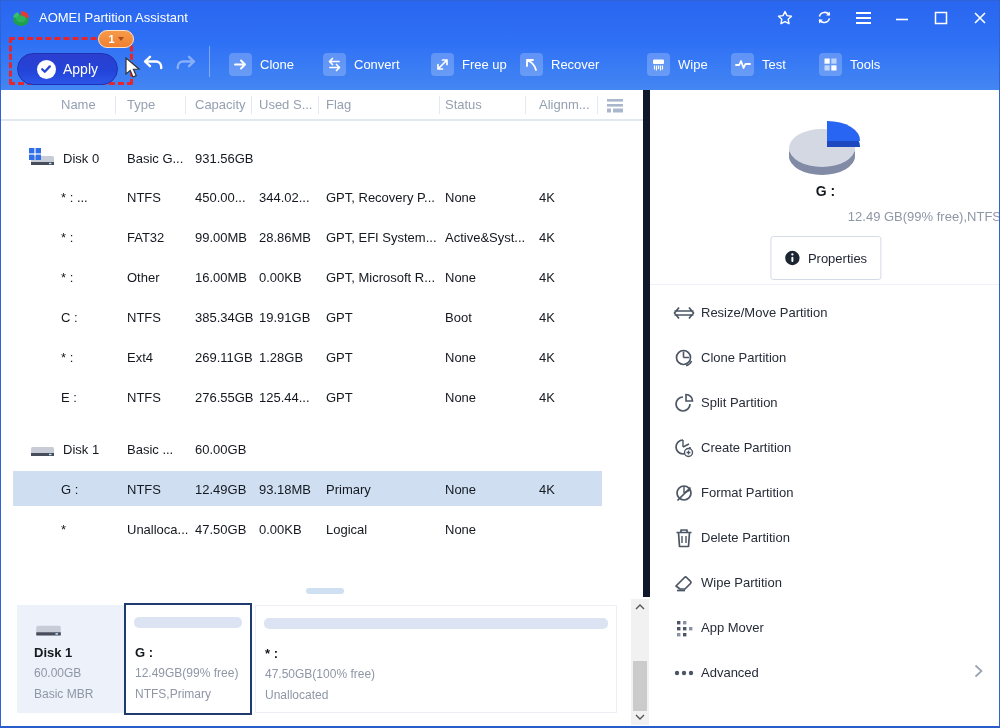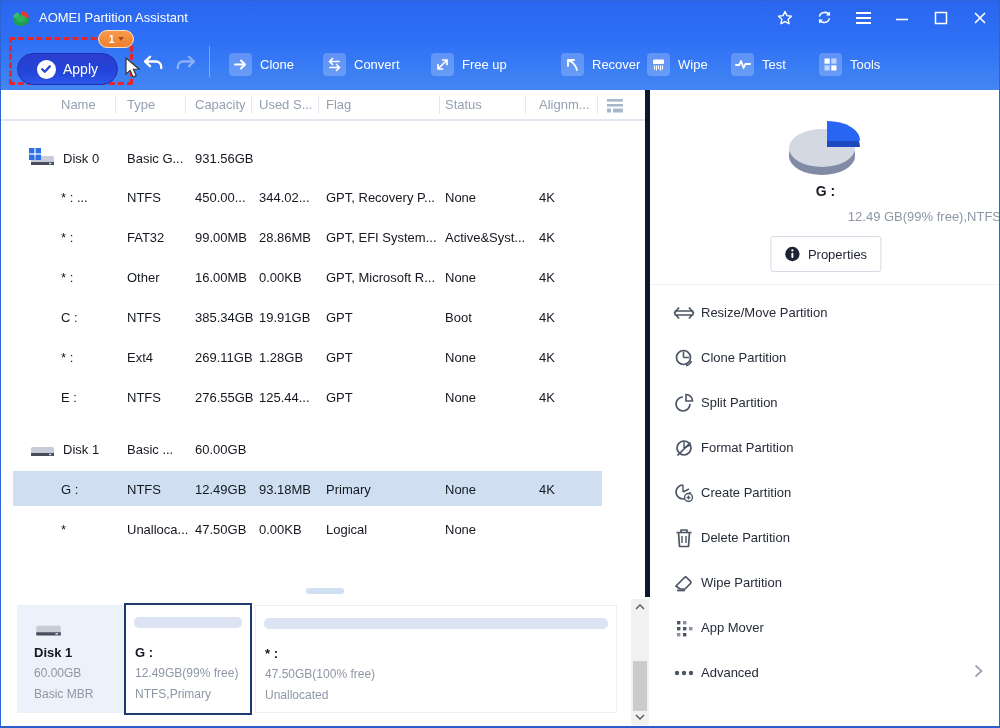--- a/index.html
+++ b/index.html
@@ -38,21 +38,21 @@
   .ur-btn { width:23px; height:23px; display:flex; align-items:center; justify-content:center; }
   .toolbar-sep { position:absolute; left:208px; top:45px; width:1px; height:31px; background:rgba(255,255,255,.35); }
 
   .tool-btn { position:absolute; top:50px; height:26px; display:flex; align-items:center; gap:8px;
             color:#fff; font-size:13px; cursor:default; }
   .tool-ic { width:23px; height:23px; background:rgba(255,255,255,.22); border-radius:4px;
             display:flex; align-items:center; justify-content:center; }
 
   
   .left-pane { position:absolute; left:0; top:89px; width:649px; height:637px; background:#fff;
-            border-right:5px solid #0f172a; }
+            border-right:7px solid #0f172a; }
   .thead { position:absolute; left:0; top:0; width:100%; height:31px; border-bottom:2px solid #e2e8f1; }
   .th { position:absolute; top:7px; font-size:13px; color:#95a0b1; }
   .th-sep { position:absolute; top:6px; width:1px; height:18px; background:#e4e9f1; }
   .view-icon { position:absolute; left:603px; top:7px; }
 
   .tbody { position:absolute; left:0; top:32px; width:100%; height:466px; }
   .trow { position:absolute; left:12px; width:589px; height:35px; }
   .trow.sel { background:#cfdff1; }
   .tc { position:absolute; top:50%; transform:translateY(-50%); font-size:13px; color:#14181f; white-space:nowrap; }
   .c-name { left:48px; } .c-type { left:114px; } .c-cap { left:182px; } .c-used { left:246px; }
@@ -78,21 +78,21 @@
   .vscroll { position:absolute; left:630px; top:2px; width:18px; height:126px; background:#f1f1f1; }
   .vs-arrow { position:absolute; left:0; width:18px; height:16px; display:flex; align-items:center; justify-content:center; }
   .vs-up { top:0; } .vs-down { bottom:0; }
   .vs-thumb { position:absolute; left:2px; top:62px; width:14px; height:50px; background:#cbcbcb; }
 
   
   .right-pane { position:absolute; left:649px; top:89px; width:351px; height:637px; background:#fff; }
   .pie-wrap { position:absolute; left:0; top:24px; width:100%; display:flex; justify-content:center; }
   .vol-name { position:absolute; left:0; top:93px; width:100%; text-align:center; font-size:14px; font-weight:bold; color:#14181f; }
   .vol-info { position:absolute; left:0; top:119px; width:100%; text-align:right; font-size:13px; color:#8e97a6; }
-  .props-btn { position:absolute; left:50%; transform:translateX(-50%); top:146px; height:36px; padding:15px 13px;
+  .props-btn { position:absolute; left:50%; transform:translateX(-50%); top:146px; height:44px; padding:15px 13px;
             background:#fff; border:1px solid #d4dbe6; border-radius:3px; display:flex; align-items:center; gap:8px;
             font-size:13px; color:#1d2330; }
   .rp-divider { position:absolute; left:0; top:194px; width:100%; height:1px; background:#eef2f8; }
 
   .action-list { position:absolute; left:0; top:200px; width:100%; }
   .action-item { position:relative; height:45px; display:flex; align-items:center; cursor:default; }
   .action-ic { position:absolute; left:23px; width:22px; height:22px; display:flex; align-items:center; justify-content:center; }
   .action-label { position:absolute; left:51px; font-size:13px; color:#262c38; }
   .action-chevron { position:absolute; right:18px; }
 </style>
@@ -194,21 +194,21 @@
         <span>Convert</span>
     </div>
     <div class="tool-btn" style="left:430px">
       <span class="tool-ic">
         <svg width="15" height="15" viewBox="0 0 15 15">
             <path d="M3 12 L12 3 M3 12 v-4.5 M3 12 h4.5 M12 3 v4.5 M12 3 h-4.5" fill="none" stroke="#fff" stroke-width="1.7" stroke-linecap="round" stroke-linejoin="round"></path>
           </svg>
       </span>
         <span>Free up</span>
     </div>
-    <div class="tool-btn" style="left:560px">
+    <div class="tool-btn" style="left:519px">
       <span class="tool-ic">
         <svg width="15" height="15" viewBox="0 0 15 15">
             <path d="M3 3 h6 M3 3 v6 M3 3 C8 5 11 8.5 12 13" fill="none" stroke="#fff" stroke-width="1.8" stroke-linecap="round"></path>
           </svg>
       </span>
         <span>Recover</span>
     </div>
     <div class="tool-btn" style="left:646px">
       <span class="tool-ic">
         <svg width="15" height="15" viewBox="0 0 15 15">
@@ -452,37 +452,37 @@
           <svg width="20" height="20" viewBox="0 0 20 20">
               <path d="M9 4 A7 7 0 1 0 16 11" fill="none" stroke="#4b5564" stroke-width="1.7"></path>
               <path d="M12 1.5 V8 H18.5 A6.5 6.5 0 0 0 12 1.5 Z" fill="none" stroke="#4b5564" stroke-width="1.6"></path>
             </svg>
         </span>
         <span class="action-label">Split Partition</span>
       </div>
       <div class="action-item">
         <span class="action-ic">
           <svg width="20" height="20" viewBox="0 0 20 20">
-              <circle cx="10" cy="10" r="7" fill="none" stroke="#4b5564" stroke-width="1.7"></circle>
-              <path d="M10 10 V3 M10 10 L16 7" stroke="#4b5564" stroke-width="1.4"></path>
-              <path d="M3.5 17.5 L16.5 4.5" stroke="#4b5564" stroke-width="1.7"></path>
-            </svg>
-        </span>
-        <span class="action-label">Format Partition</span>
-      </div>
-      <div class="action-item">
-        <span class="action-ic">
-          <svg width="20" height="20" viewBox="0 0 20 20">
               <path d="M9 2 A7 7 0 1 0 16 9" fill="none" stroke="#4b5564" stroke-width="1.7"></path>
               <path d="M9 9 V2 M9 9 L15 6" stroke="#4b5564" stroke-width="1.4"></path>
               <circle cx="14.5" cy="14.5" r="4" fill="#fff" stroke="#4b5564" stroke-width="1.4"></circle>
               <path d="M14.5 12.6 v3.8 M12.6 14.5 h3.8" stroke="#4b5564" stroke-width="1.3"></path>
             </svg>
         </span>
         <span class="action-label">Create Partition</span>
+      </div>
+      <div class="action-item">
+        <span class="action-ic">
+          <svg width="20" height="20" viewBox="0 0 20 20">
+              <circle cx="10" cy="10" r="7" fill="none" stroke="#4b5564" stroke-width="1.7"></circle>
+              <path d="M10 10 V3 M10 10 L16 7" stroke="#4b5564" stroke-width="1.4"></path>
+              <path d="M3.5 17.5 L16.5 4.5" stroke="#4b5564" stroke-width="1.7"></path>
+            </svg>
+        </span>
+        <span class="action-label">Format Partition</span>
       </div>
       <div class="action-item">
         <span class="action-ic">
           <svg width="18" height="20" viewBox="0 0 18 20">
               <path d="M1.5 4.5 h15 M6 4.5 V2 h6 v2.5 M3.5 4.5 l1 14 h9 l1-14" fill="none" stroke="#4b5564" stroke-width="1.7" stroke-linejoin="round"></path>
               <path d="M7 8 v7 M11 8 v7" stroke="#4b5564" stroke-width="1.4"></path>
             </svg>
         </span>
         <span class="action-label">Delete Partition</span>
       </div>

